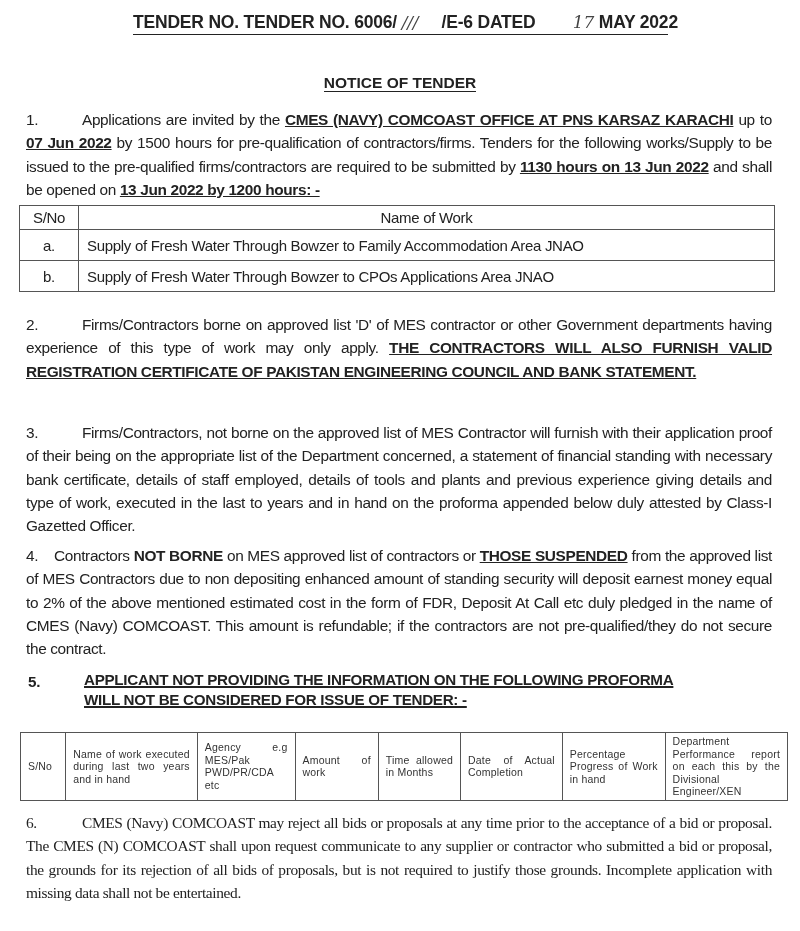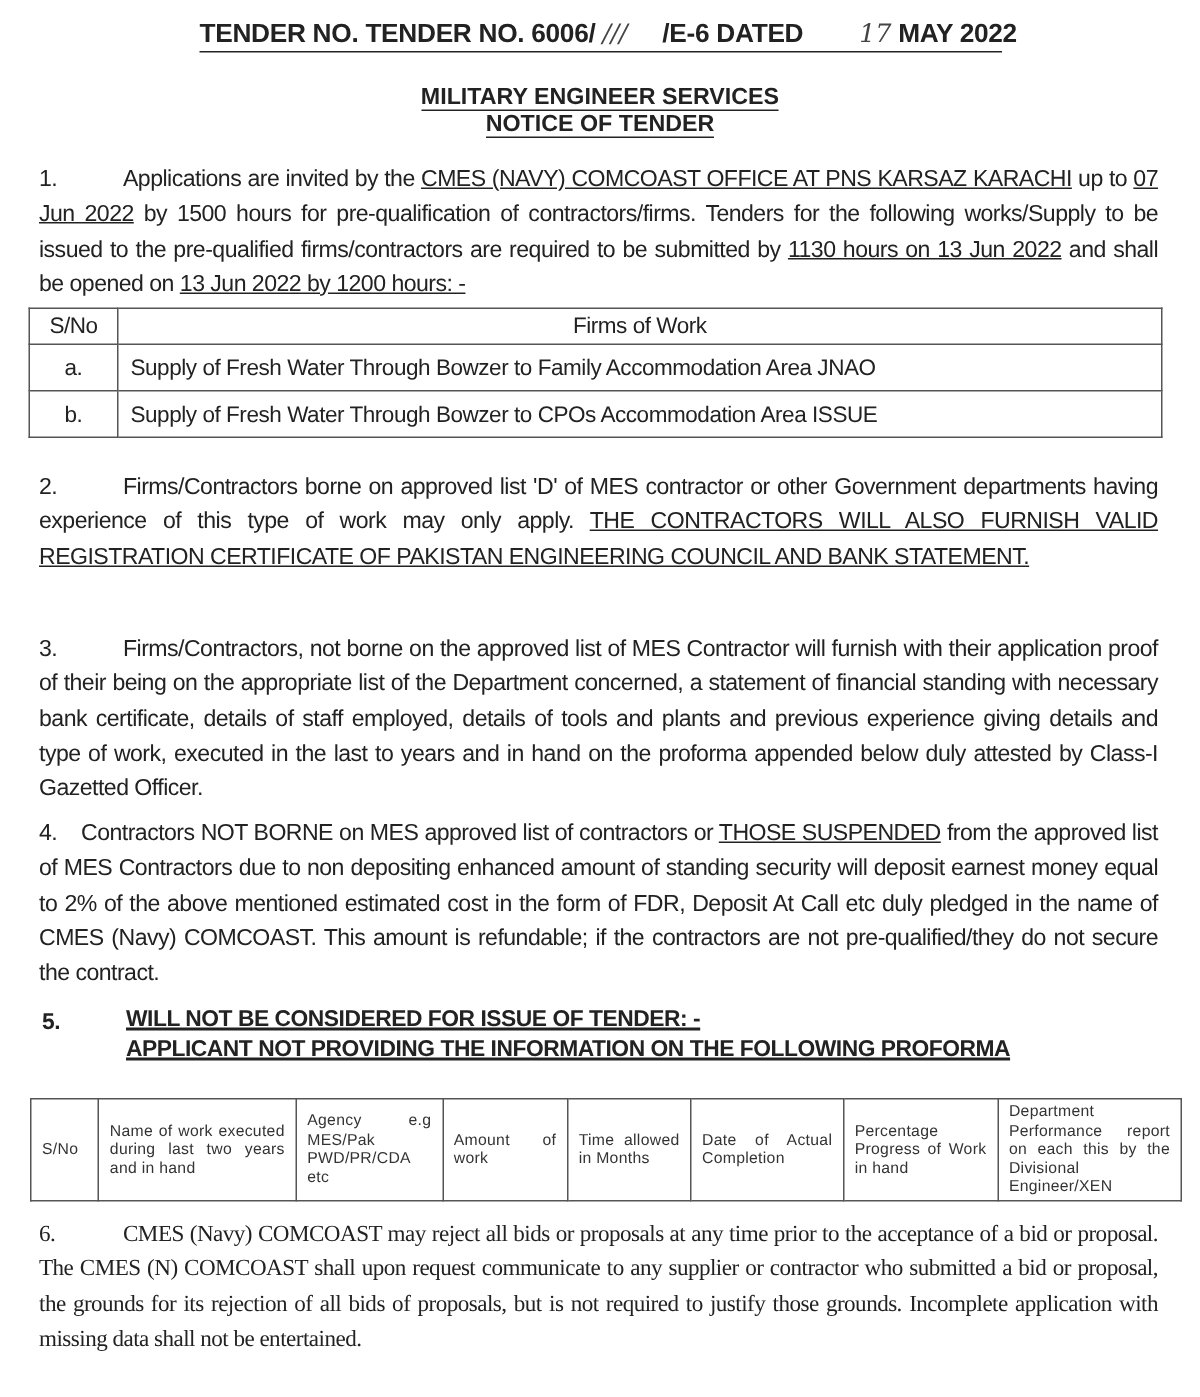--- a/index.html
+++ b/index.html
@@ -21,21 +21,21 @@
   }
   .org-head span { display: inline-block; border-bottom: 1.5px solid #222; line-height: 17px; }
   .para {
     position: absolute; left: 26px; width: 746px;
     font-family: "Liberation Sans Narrow", "Liberation Sans", sans-serif;
     font-size: 15.4px; line-height: 23.3px; text-align: justify; letter-spacing: -0.35px;
   }
   .para .num { display: inline-block; width: 56px; }
   .para .num.short { width: 28px; }
   .u { text-decoration: underline; }
-  .b { font-weight: normal; }
+  .b { font-weight: bold; }
   .p1 { top: 108px; }
   .p2 { top: 313px; }
   .p3 { top: 421px; }
   .p4 { top: 544px; }
   .p6 { top: 811px; font-family: Liberation Serif, serif; }
   .p5 {
     position: absolute; top: 670px; left: 28px; width: 744px;
     font-size: 15.2px; font-weight: bold; line-height: 20px; letter-spacing: -0.3px;
   }
   .p5 .num { position: absolute; left: 0; top: 2px; }
@@ -71,61 +71,61 @@
     <span>TENDER NO. TENDER NO. 6006/</span>
     <span class="hand">///</span>
     <span class="gap"></span>
     <span>/E-6 DATED</span>
     <span class="gap"></span><span class="gap"></span>
     <span class="hand">17</span>
     <span>MAY 2022</span>
   </div>
 
   <div class="org-head">
-    <span>MILITARY ENGINEER SERVICES</span><br>
+    <br>
     <span>NOTICE OF TENDER</span>
   </div>
 
   <div class="para p1">
     <span class="num">1.</span><span>Applications are invited by the </span><span class="b u">CMES (NAVY) COMCOAST OFFICE AT PNS KARSAZ KARACHI</span><span> up to </span><span class="b u">07 Jun 2022</span><span> by 1500 hours for pre-qualification of contractors/firms. Tenders for the following works/Supply to be issued to the pre-qualified firms/contractors are required to be submitted by </span><span class="b u">1130 hours on 13 Jun 2022</span><span> and shall be opened on </span><span class="b u">13 Jun 2022 by 1200 hours: -</span>
   </div>
 
   <table class="works">
     <tbody>
         <tr>
       <th>S/No</th>
-      <th>Firms of Work</th>
+      <th>Name of Work</th>
     </tr>
     <tr>
       <td class="sno">a.</td>
       <td>Supply of Fresh Water Through Bowzer to Family Accommodation Area JNAO</td>
     </tr>
     <tr>
       <td class="sno">b.</td>
-      <td>Supply of Fresh Water Through Bowzer to CPOs Accommodation Area ISSUE</td>
+      <td>Supply of Fresh Water Through Bowzer to CPOs Applications Area JNAO</td>
     </tr>
   </tbody>
     </table>
 
   <div class="para p2">
     <span class="num">2.</span><span>Firms/Contractors borne on approved list 'D' of MES contractor or other Government departments having experience of this type of work may only apply.  </span><span class="b u">THE CONTRACTORS WILL ALSO FURNISH VALID REGISTRATION CERTIFICATE OF PAKISTAN ENGINEERING COUNCIL AND BANK STATEMENT.</span>
   </div>
 
   <div class="para p3">
     <span class="num">3.</span><span>Firms/Contractors, not borne on the approved list of MES Contractor will furnish with their application proof of their being on the appropriate list of the Department concerned, a statement of financial standing with necessary bank certificate, details of staff employed, details of tools and plants and previous experience giving details and type of work, executed in the last to years and in hand on the proforma appended below duly attested by Class-I Gazetted Officer.</span>
   </div>
 
   <div class="para p4">
     <span class="num short">4.</span><span>Contractors </span><span class="b">NOT BORNE</span><span> on MES approved list of contractors or </span><span class="b u">THOSE SUSPENDED</span><span> from the approved list of MES Contractors due to non depositing enhanced amount of standing security will deposit earnest money equal to 2% of the above mentioned estimated cost in the form of FDR, Deposit At Call etc duly pledged in the name of CMES (Navy) COMCOAST. This amount is refundable; if the contractors are not pre-qualified/they do not secure the contract.</span>
   </div>
 
   <div class="p5">
     <span class="num">5.</span>
+    <span class="txt"><span>APPLICANT NOT PROVIDING THE INFORMATION ON THE FOLLOWING PROFORMA</span></span>
     <span class="txt"><span>WILL NOT BE CONSIDERED FOR ISSUE OF TENDER: -</span></span>
-    <span class="txt"><span>APPLICANT NOT PROVIDING THE INFORMATION ON THE FOLLOWING PROFORMA</span></span>
   </div>
 
   <table class="proforma">
     <tbody>
         <tr>
       <td class="c1">S/No</td>
       <td class="c2">Name of work executed during last two years and in hand</td>
       <td class="c3">Agency e.g MES/Pak PWD/PR/CDA etc</td>
       <td class="c4">Amount of work</td>
       <td class="c5">Time allowed in Months</td>

